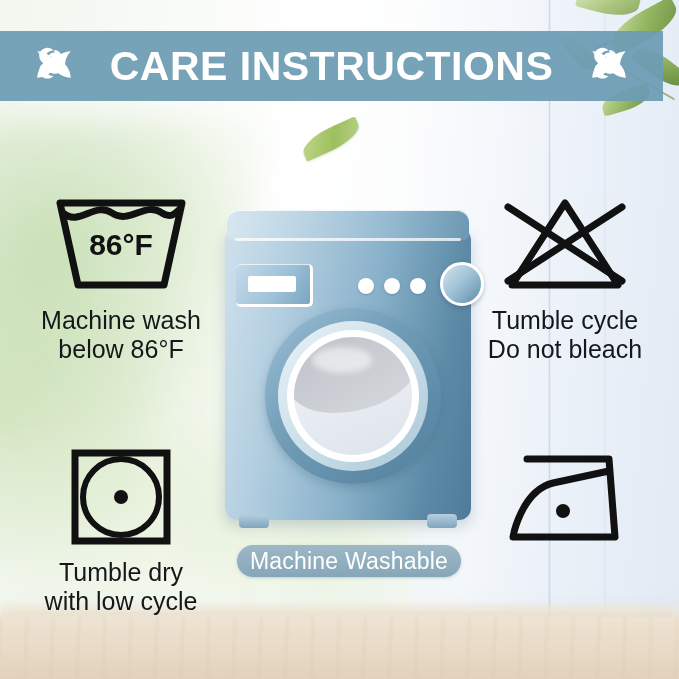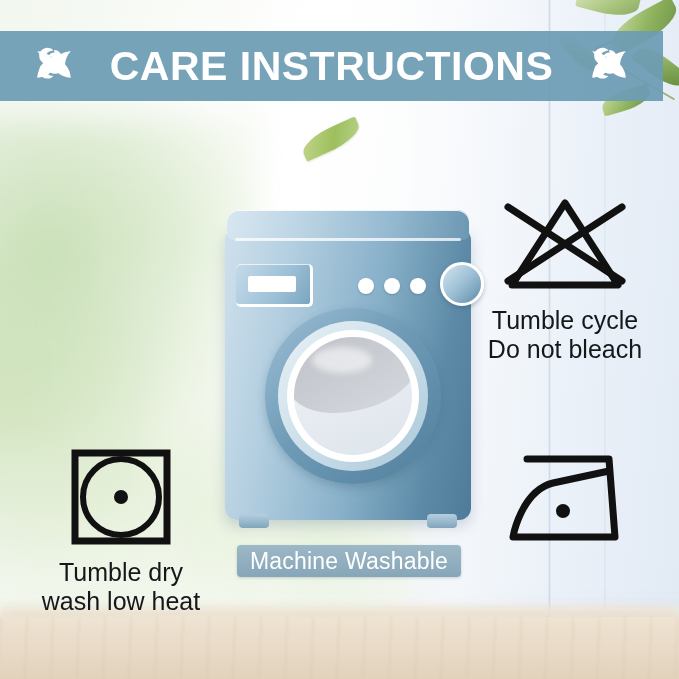--- a/index.html
+++ b/index.html
@@ -111,21 +111,21 @@
   .glass-swirl{position:absolute;left:-6px;top:-10px;width:132px;height:86px;
     border-radius:0 0 78% 38%;
     background:linear-gradient(150deg,#b9bcc2 0%,#c6c9cf 45%,#d6d9de 100%);opacity:.95;}
   .glass-hl{position:absolute;left:18px;top:10px;width:60px;height:26px;border-radius:50%;
     background:rgba(255,255,255,.55);filter:blur(3px);}
   .foot{position:absolute;top:304px;width:30px;height:14px;border-radius:4px;
     background:linear-gradient(180deg,#b6cfe0,#7fa5bd);}
   .foot-l{left:14px;} .foot-r{left:202px;}
 
   
-  .badge{position:absolute;left:237px;top:545px;width:224px;height:32px;border-radius:4px;
+  .badge{position:absolute;left:237px;top:545px;width:224px;height:32px;border-radius:16px;
     background:linear-gradient(180deg,#9db8c6,#86a6b8);display:flex;align-items:center;justify-content:center;
     box-shadow:0 1px 3px rgba(90,120,140,.3);}
   .badge span{color:#ffffff;font-size:23px;letter-spacing:.2px;}
 </style>
 </head>
 <body>
 
 <div id="page">
 
   <div class="bg-base"></div>
@@ -155,20 +155,31 @@
       <path fill="#ffffff" d="M30 16c3.8-5.2 10.6-8.4 16.8-8.8-3.4 3.6-5.4 8-5.8 13 4.2 4.4 5.4 9.4 5.8 13.6-6.2-.4-13-3.6-16.8-8.8z"></path>
     </svg>
     <div class="banner-title">CARE INSTRUCTIONS</div>
     <svg class="fleur" viewBox="0 0 60 44">
       <path fill="#ffffff" d="M30 6c4.5 0 7.4 3 7.4 6.6 0 3-2 4.9-4.4 5.4 2.6.7 4.6 2.6 4.6 5.4 0 3.6-3 6.4-7 6.4-3.1 0-5.3-1.6-6.2-3.6 1.9.4 3.6-.6 3.6-2.3 0-1.5-1.2-2.5-2.8-2.5-2 0-3.6 1.5-3.6 3.8 0 3.6 3.2 6.6 7.8 6.8-1.4 1.6-3.4 2.6-5.8 2.6-4.8 0-8.4-3.6-8.4-8.2 0-3.6 2.2-6.2 5-7.2-2.8-1-5-3.6-5-7.2 0-4.6 3.6-8.2 8.4-8.2 2.4 0 4.4 1 5.8 2.6-4.6.2-7.8 3.2-7.8 6.8 0 2.3 1.6 3.8 3.6 3.8 1.6 0 2.8-1 2.8-2.5 0-1.7-1.7-2.7-3.6-2.3.9-2 3.1-3.6 6.2-3.6z"></path>
       <path fill="#ffffff" d="M30 16c-3.8-5.2-10.6-8.4-16.8-8.8 3.4 3.6 5.4 8 5.8 13-4.2 4.4-5.4 9.4-5.8 13.6 6.2-.4 13-3.6 16.8-8.8z"></path>
       <path fill="#ffffff" d="M30 16c3.8-5.2 10.6-8.4 16.8-8.8-3.4 3.6-5.4 8-5.8 13 4.2 4.4 5.4 9.4 5.8 13.6-6.2-.4-13-3.6-16.8-8.8z"></path>
     </svg>
   </div>
 
+  <div class="block b-tl">
+    <div class="glyph">
+      <svg width="150" height="104" viewBox="0 0 150 104">
+        <path d="M14 10 H136 L118 92 H32 Z" fill="none" stroke="#111111" stroke-width="7" stroke-linejoin="round"></path>
+        <path d="M17 20 C33 34, 49 8, 66 20 C83 32, 99 8, 116 20 C125 26, 130 20, 133 17" fill="none" stroke="#111111" stroke-width="7" stroke-linecap="round"></path>
+        <text x="75" y="62" text-anchor="middle" font-family="Liberation Sans, sans-serif" font-size="30" font-weight="bold" fill="#111111">86°F</text>
+      </svg>
+    </div>
+    <div class="caption">Machine wash
+below 86°F</div>
+  </div>
 
   <div class="block b-tr">
     <div class="glyph">
       <svg width="130" height="104" viewBox="0 0 130 104">
         <path d="M65 10 L118 92 H12 Z" fill="none" stroke="#111111" stroke-width="7" stroke-linejoin="round"></path>
         <line x1="8" y1="14" x2="122" y2="88" stroke="#111111" stroke-width="7" stroke-linecap="round"></line>
         <line x1="122" y1="14" x2="8" y2="88" stroke="#111111" stroke-width="7" stroke-linecap="round"></line>
       </svg>
     </div>
     <div class="caption">Tumble cycle
@@ -177,21 +188,21 @@
 
   <div class="block b-bl">
     <div class="glyph">
       <svg width="108" height="104" viewBox="0 0 108 104">
         <rect x="8" y="8" width="92" height="88" fill="none" stroke="#111111" stroke-width="7"></rect>
         <circle cx="54" cy="52" r="38" fill="none" stroke="#111111" stroke-width="6"></circle>
         <circle cx="54" cy="52" r="7" fill="#111111"></circle>
       </svg>
     </div>
     <div class="caption">Tumble dry
-wash low heat</div>
+with low cycle</div>
   </div>
 
   <div class="block b-br">
     <div class="glyph">
       <svg width="136" height="104" viewBox="0 0 136 104">
         <path d="M30 14 H112 L118 92 H16 C16 92, 24 46, 56 38 L112 26" fill="none" stroke="#111111" stroke-width="7" stroke-linejoin="round" stroke-linecap="round"></path>
         <circle cx="66" cy="66" r="7" fill="#111111"></circle>
       </svg>
     </div>
   </div>

